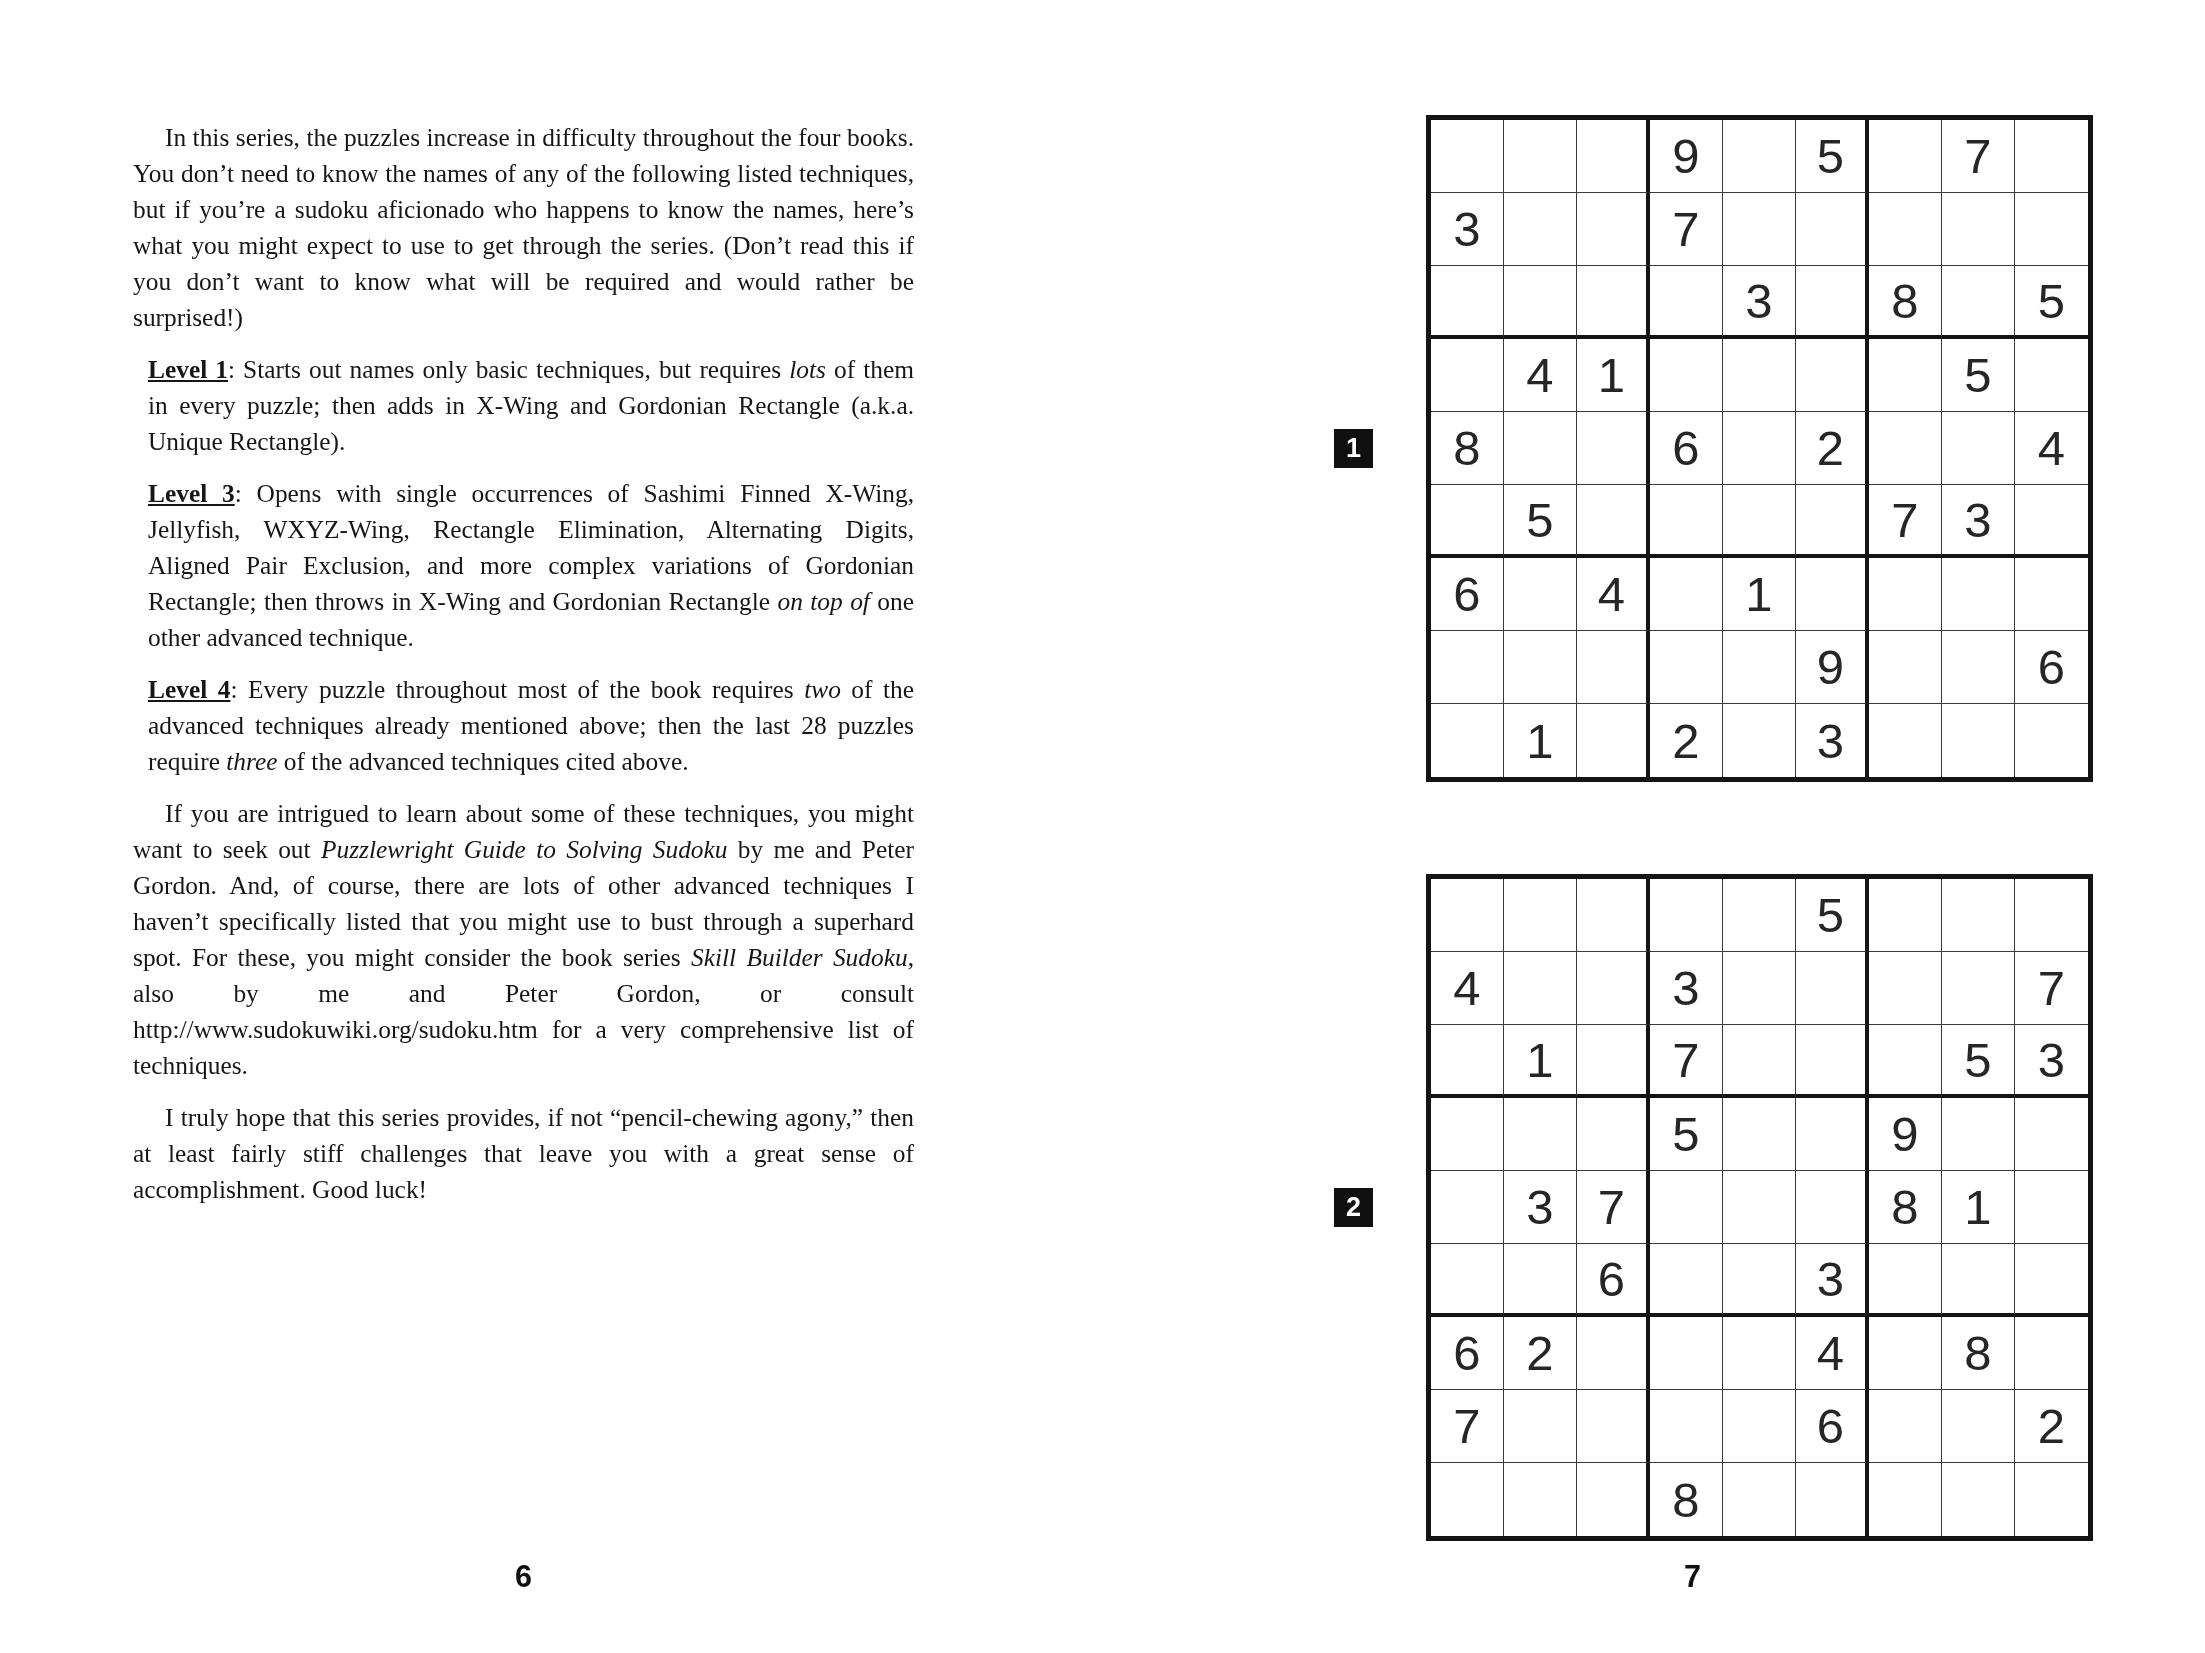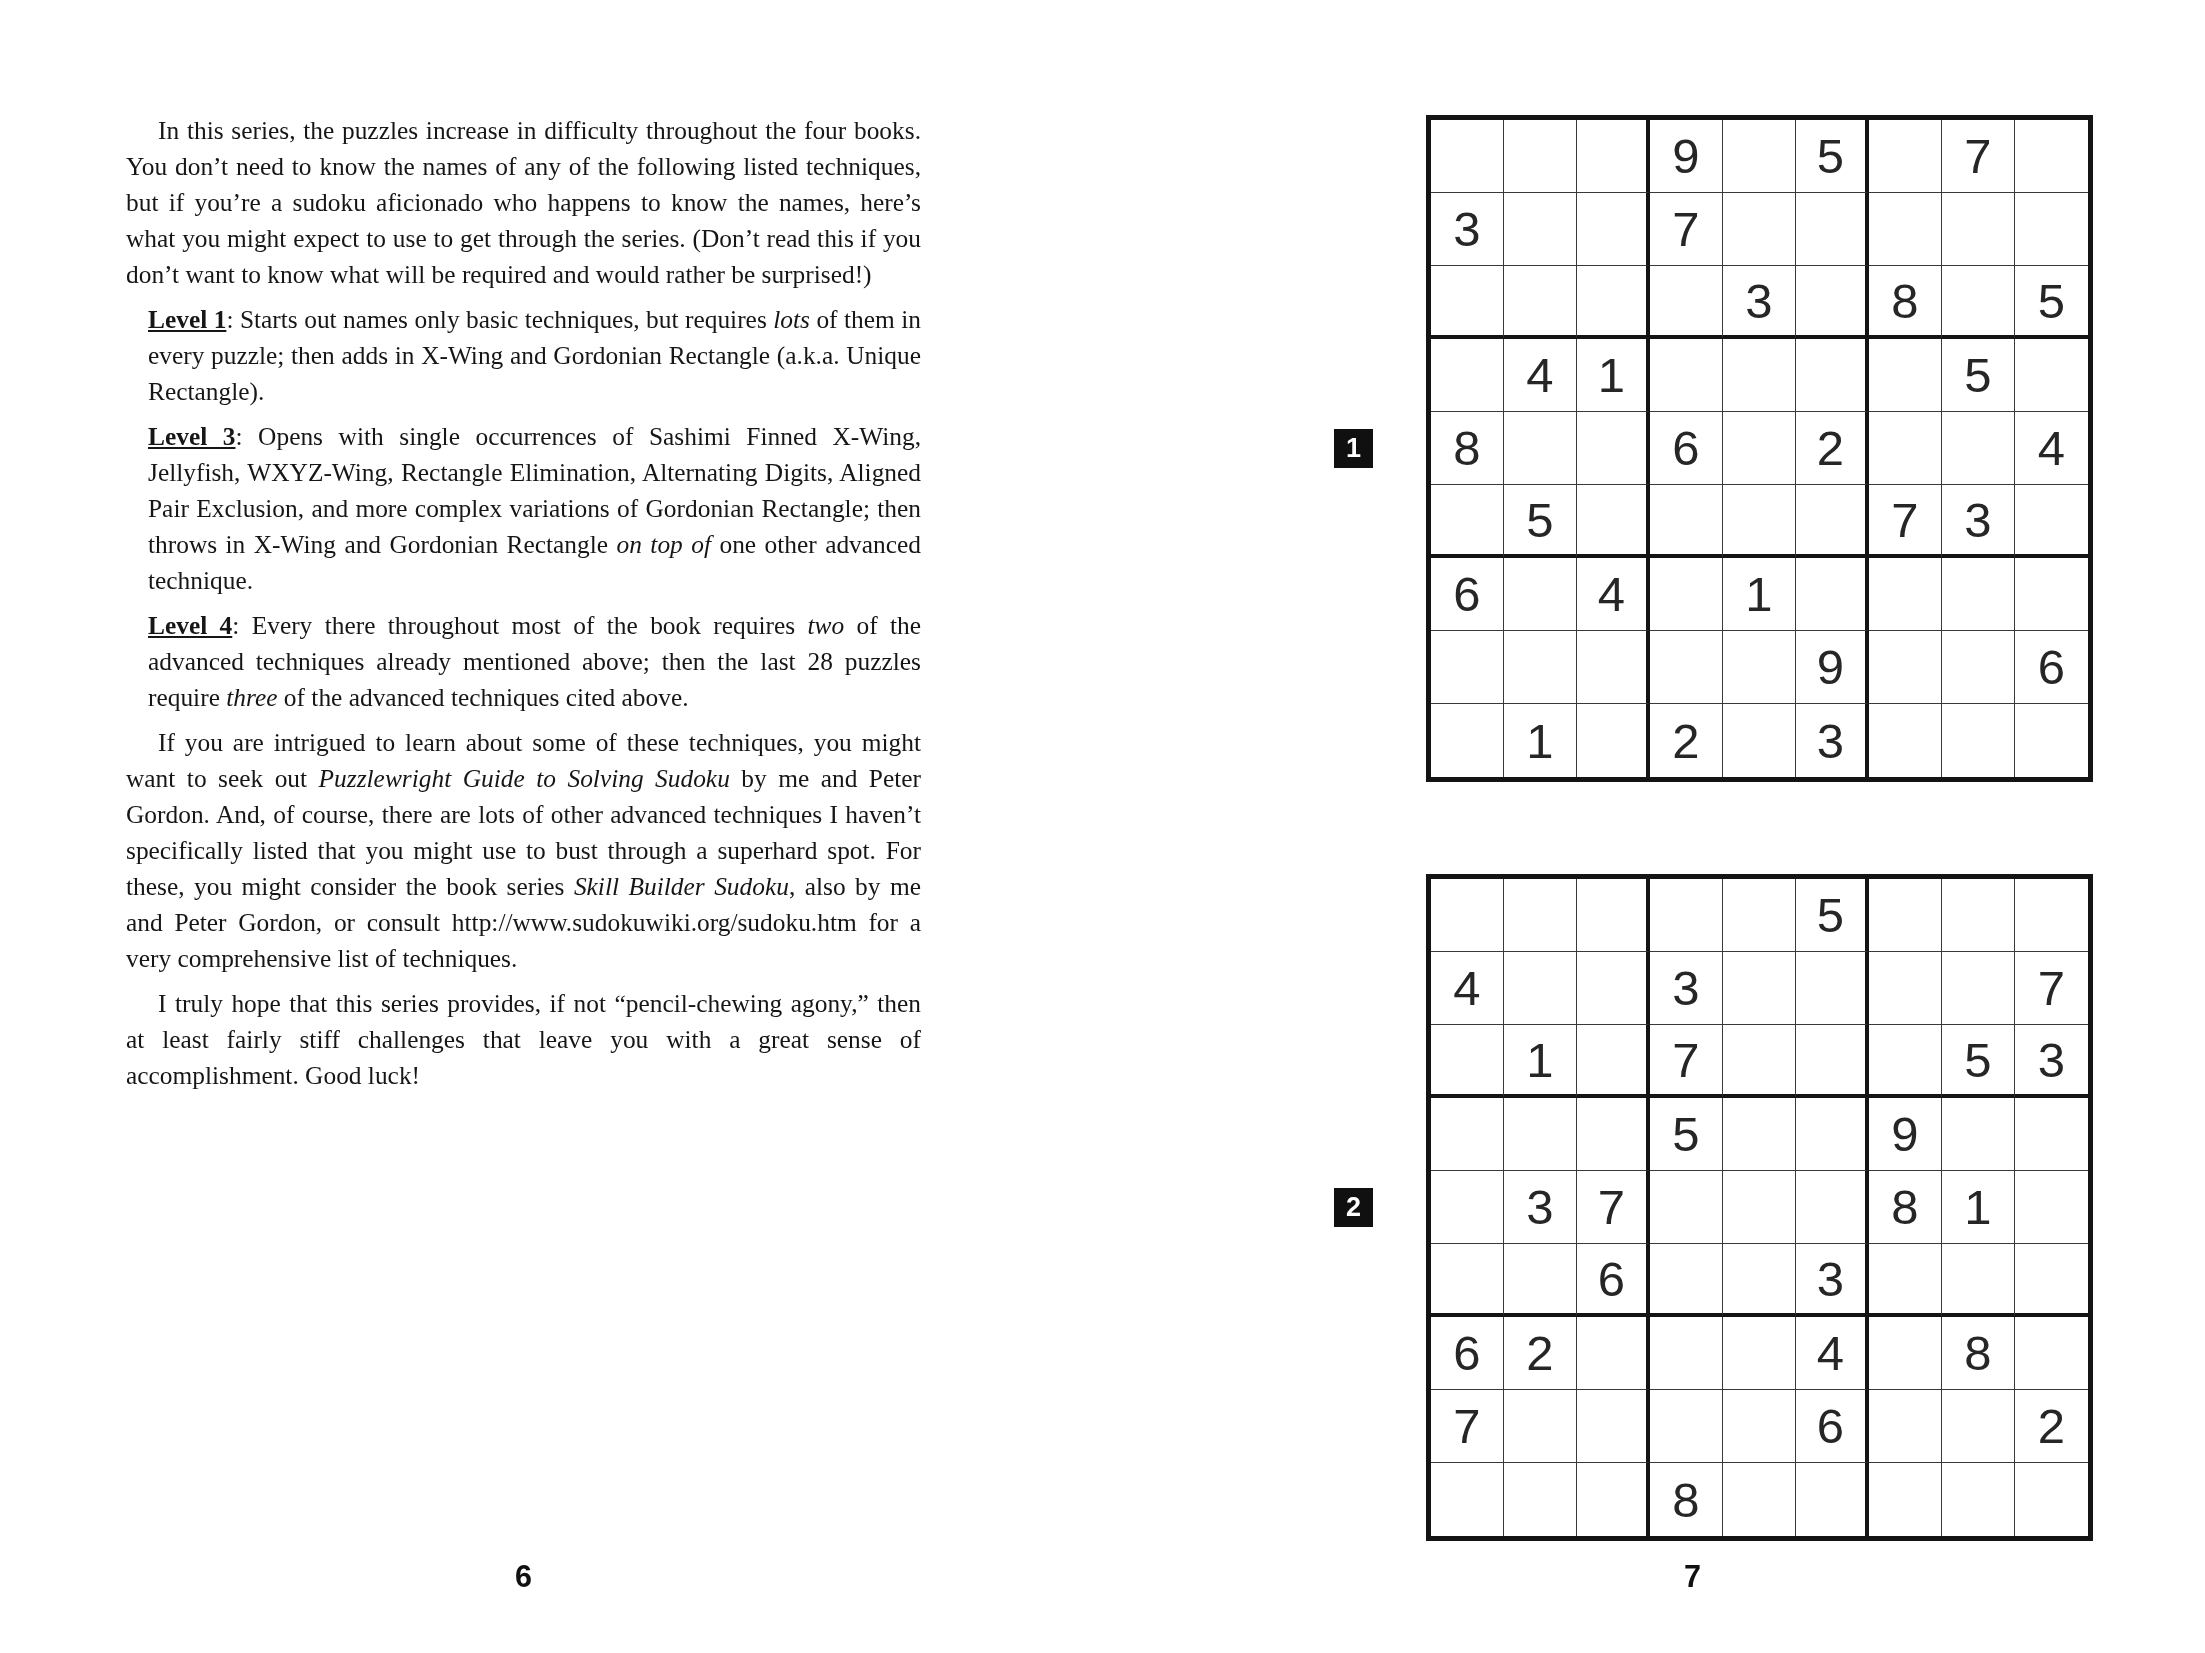--- a/index.html
+++ b/index.html
@@ -13,21 +13,21 @@
 
   
   .text-col {
     position: absolute;
     left: 117px; top: 103px;
     width: 813px;
     font-size: 25.4px;
     line-height: 36px;
     text-align: justify;
   }
-  .text-col p { margin: 9px; }
+  .text-col p { margin: 16px; }
   p.body-indent { text-indent: 32px; }
   p.level { margin-left: 31px; }
   .gap { margin-top: 38px; }
   .seg-bold { font-weight: bold; text-decoration: underline; }
   .seg-italic { font-style: italic; }
 
   .signature {
     margin-top: 3.4px;
     text-align: right;
     font-variant: small-caps;
@@ -90,21 +90,21 @@
 </head>
 <body>
 
 <div class="spread">
 
   <div>
     <div class="text-col">
       <p class="body-indent"><span>In this series, the puzzles increase in difficulty throughout the four books. You don’t need to know the names of any of the following listed techniques, but if you’re a sudoku aficionado who happens to know the names, here’s what you might expect to use to get through the series. (Don’t read this if you don’t want to know what will be required and would rather be surprised!)</span></p>
         <p class="level gap"><span class="seg-bold">Level 1</span><span>: Starts out names only basic techniques, but requires </span><span class="seg-italic">lots</span><span> of them in every puzzle; then adds in X-Wing and Gordonian Rectangle (a.k.a. Unique Rectangle).</span></p>
         <p class="level gap"><span class="seg-bold">Level 3</span><span>: Opens with single occurrences of Sashimi Finned X-Wing, Jellyfish, WXYZ-Wing, Rectangle Elimination, Alternating Digits, Aligned Pair Exclusion, and more complex variations of Gordonian Rectangle; then throws in X-Wing and Gordonian Rectangle </span><span class="seg-italic">on top of</span><span> one other advanced technique.</span></p>
-        <p class="level gap"><span class="seg-bold">Level 4</span><span>: Every there throughout most of the book requires </span><span class="seg-italic">two</span><span> of the advanced techniques already mentioned above; then the last 28 puzzles require </span><span class="seg-italic">three</span><span> of the advanced techniques cited above.</span></p>
+        <p class="level gap"><span class="seg-bold">Level 4</span><span>: Every puzzle throughout most of the book requires </span><span class="seg-italic">two</span><span> of the advanced techniques already mentioned above; then the last 28 puzzles require </span><span class="seg-italic">three</span><span> of the advanced techniques cited above.</span></p>
         <p class="body-indent gap"><span>If you are intrigued to learn about some of these techniques, you might want to seek out </span><span class="seg-italic">Puzzlewright Guide to Solving Sudoku</span><span> by me and Peter Gordon. And, of course, there are lots of other advanced techniques I haven’t specifically listed that you might use to bust through a superhard spot. For these, you might consider the book series </span><span class="seg-italic">Skill Builder Sudoku</span><span>, also by me and Peter Gordon, or consult http://www.sudokuwiki.org/sudoku.htm for a very comprehensive list of techniques.</span></p>
         <p class="body-indent"><span>I truly hope that this series provides, if not “pencil-chewing agony,” then at least fairly stiff challenges that leave you with a great sense of accomplishment. Good luck!</span></p>
     </div>
     <div class="page-num pn-left">6</div>
   </div>
 
   <div>
 
     <div class="puzzle puzzle-1">
       <div class="badge">1</div>

